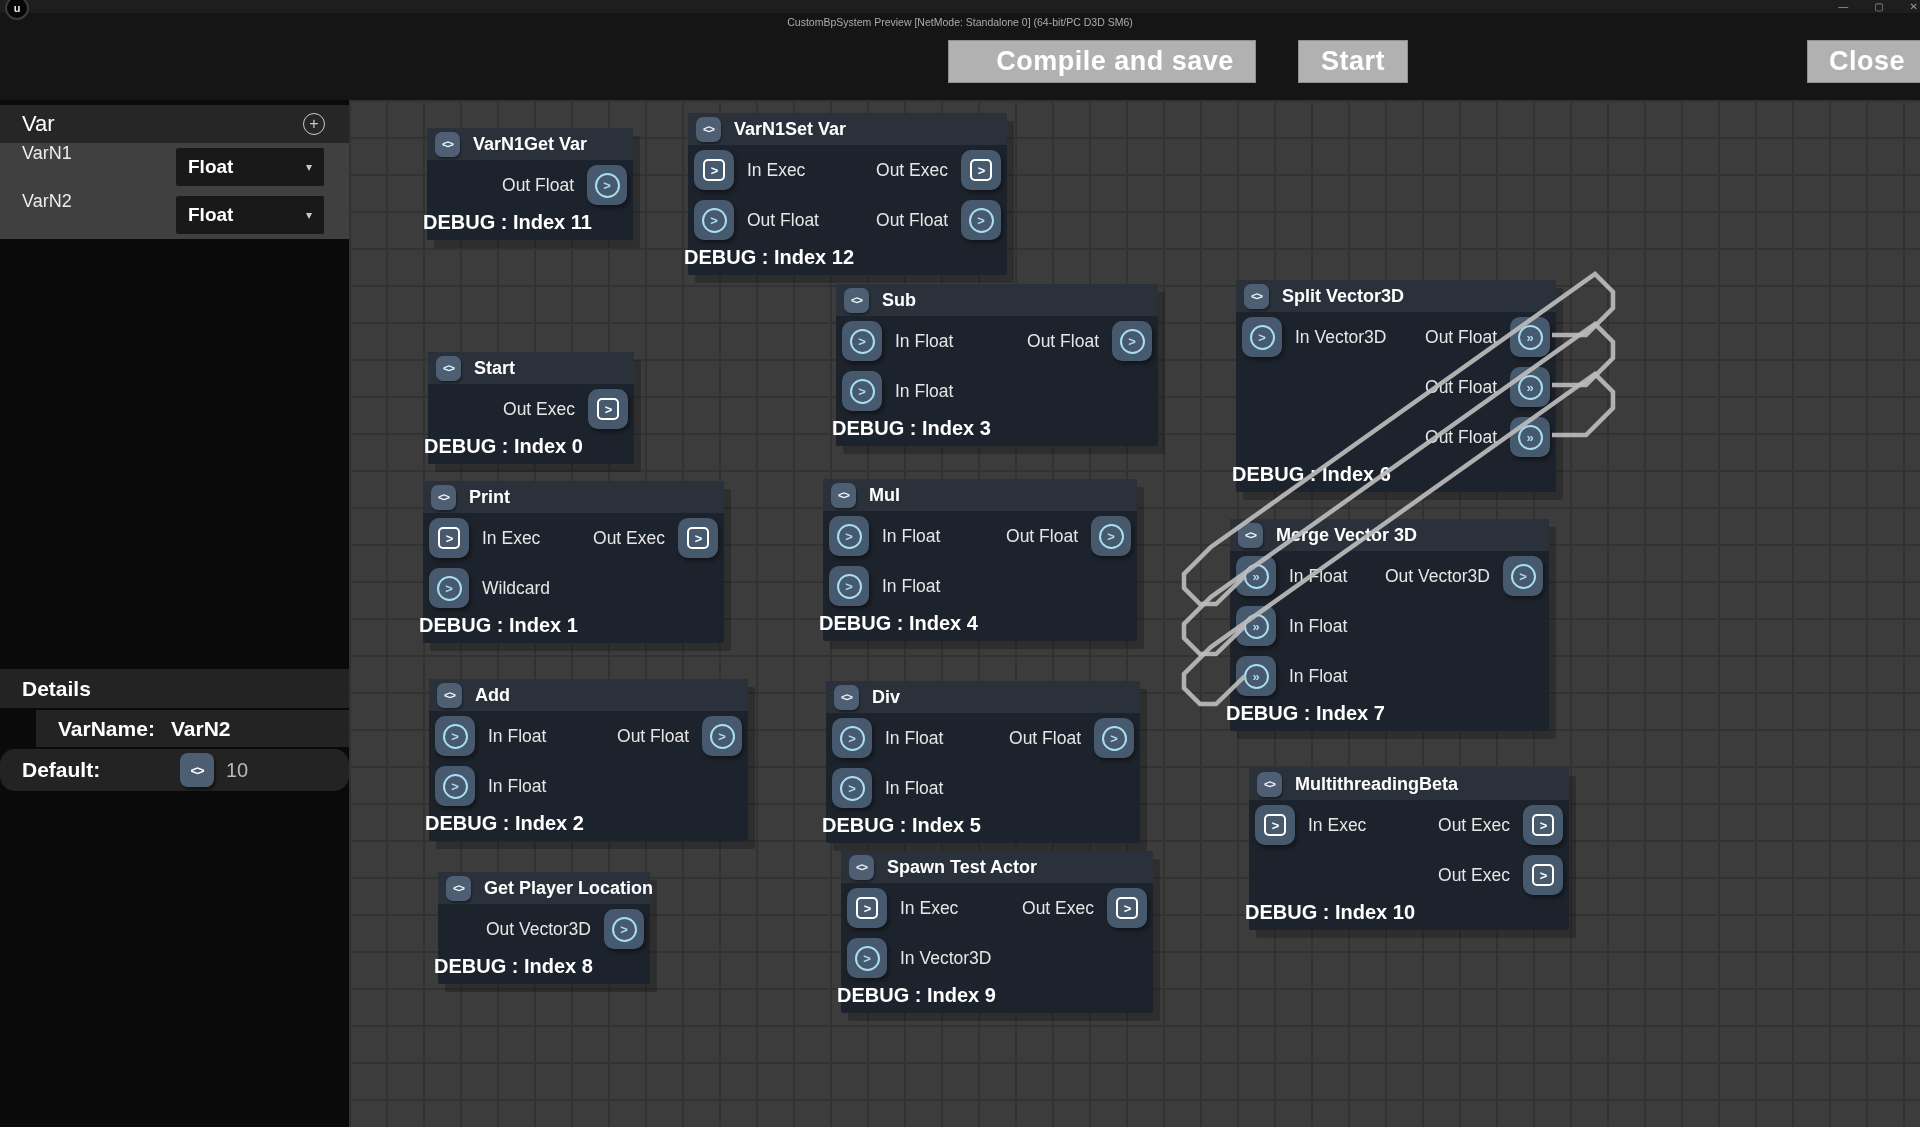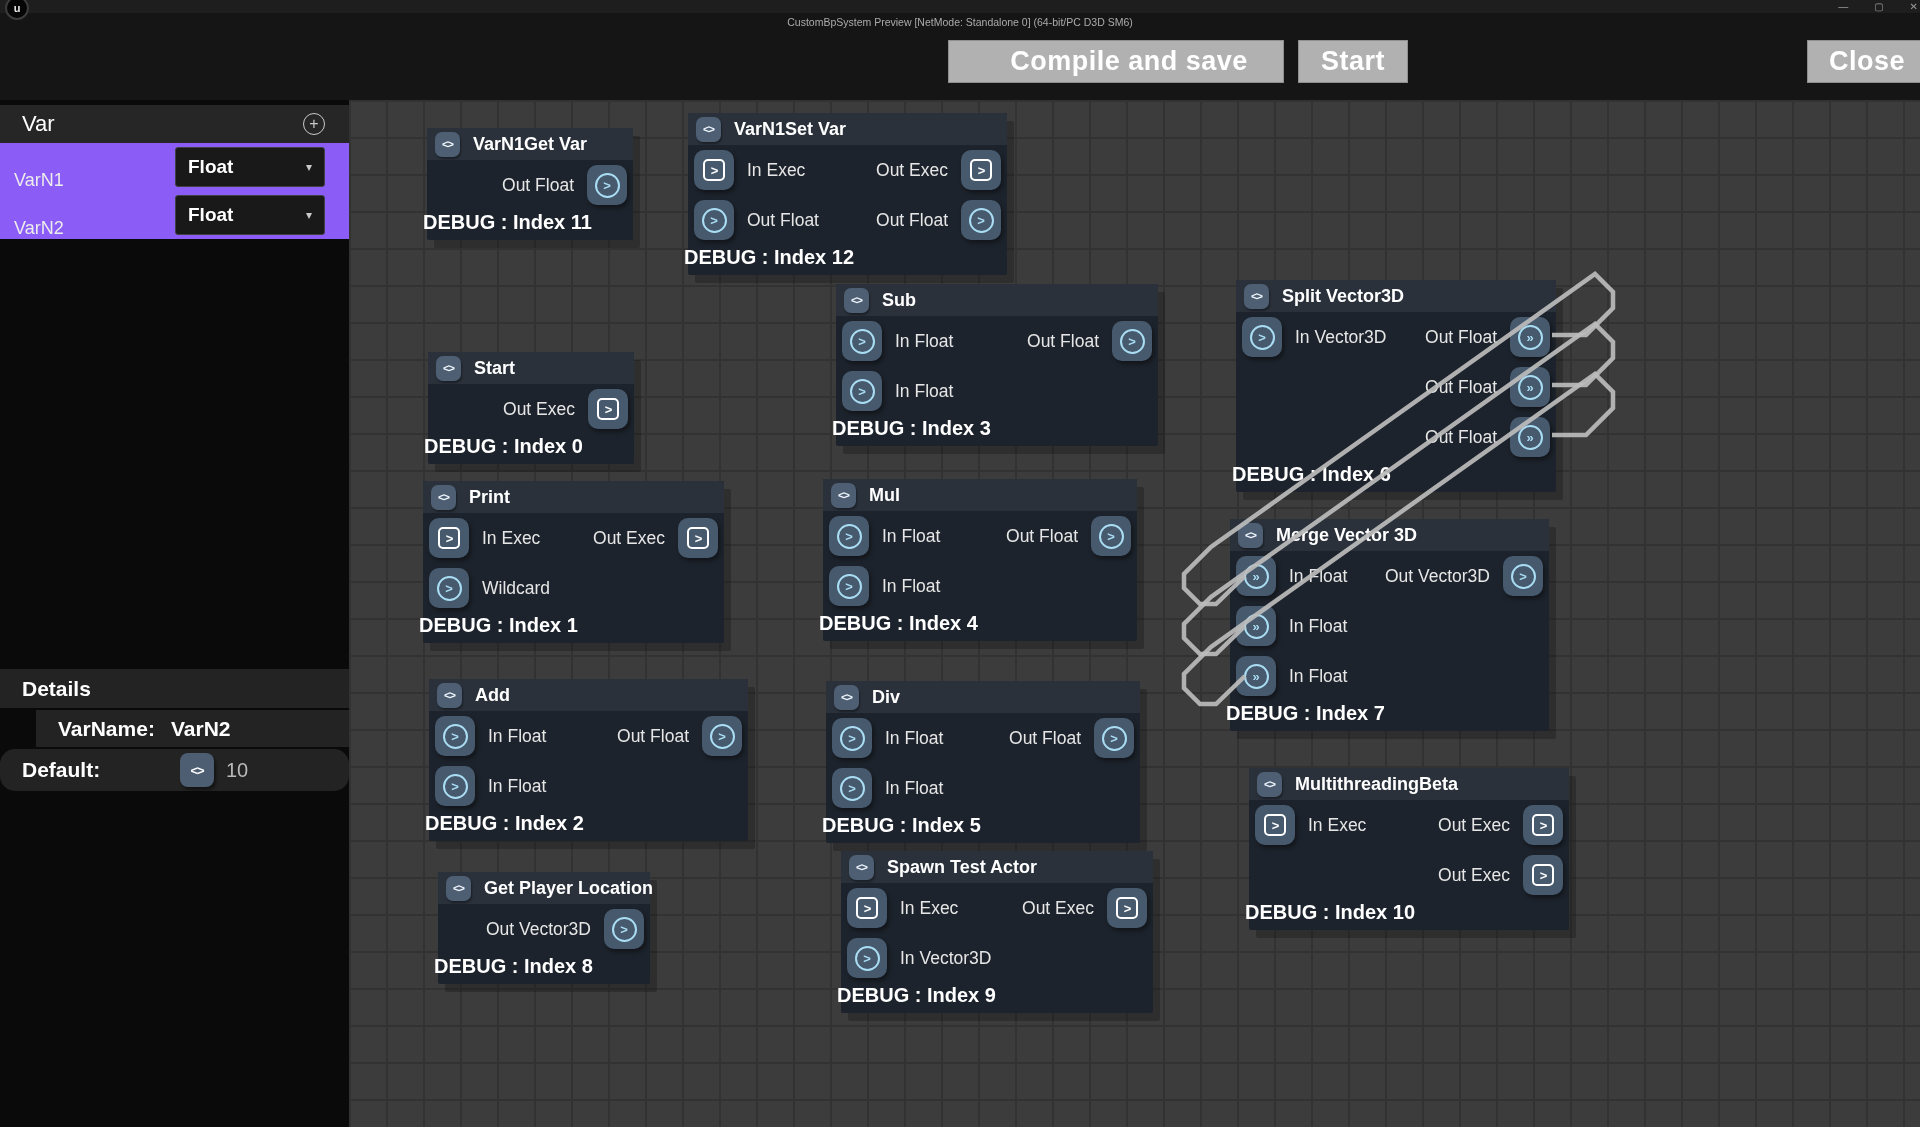--- a/index.html
+++ b/index.html
@@ -15,39 +15,39 @@
         align-items:center;justify-content:center;z-index:7;}
   .winctl{position:absolute;right:2px;top:0;height:13px;display:flex;gap:26px;align-items:center;
           color:#9a9a9a;font-size:10px;z-index:7;}
   .winctl span{cursor:pointer;line-height:13px;}
 
   
   .topstrip{position:absolute;left:0;top:13px;width:100%;height:87px;background:#151515;z-index:4;}
   .btn{position:absolute;top:27px;height:43px;background:var(--btn-gray);color:#fff;font-weight:700;
        font-size:27px;border:1px solid #8f8f8f;font-family:inherit;display:flex;align-items:center;
        justify-content:center;cursor:pointer;letter-spacing:.5px;}
-  .btn-compile{left:948px;width:336px;padding-left:32px;}
+  .btn-compile{left:948px;width:308px;padding-left:32px;}
   .btn-start{left:1298px;width:110px;}
   .btn-close{left:1807px;width:120px;}
 
   
   .canvas{position:absolute;left:349px;top:100px;right:0;bottom:0;background-color:var(--canvas);
     background-image:linear-gradient(90deg,var(--grid) 2px,transparent 2px),
                      linear-gradient(180deg,var(--grid) 2px,transparent 2px);
     background-size:37px 37px;z-index:1;}
 
   
   .sidebar{position:absolute;left:0;top:100px;width:349px;bottom:0;background:#0a0a0a;z-index:5;}
   .var-header{position:absolute;left:0;right:0;top:5px;height:38px;background:#262626;display:flex;
               align-items:center;padding-left:22px;}
   .var-title{font-size:22px;font-weight:400;color:#fff;}
   .plus{position:absolute;right:24px;top:8px;width:20px;height:20px;border:1.5px solid #c9c9c9;
         border-radius:50%;color:#c9c9c9;font-size:16px;line-height:20px;text-align:center;cursor:pointer;}
   #var-rows{position:absolute;left:0;right:0;top:43px;}
-  .vrow{position:relative;height:48px;background:#8b5cf6;display:flex;align-items:flex-end;padding-left:14px;}
+  .vrow{position:relative;height:48px;background:#404040;display:flex;align-items:flex-start;padding-left:22px;}
   .vname{font-size:18px;color:#ececec;}
   .dd{position:absolute;right:24px;top:50%;transform:translateY(-50%);width:150px;height:40px;
       background:#191919;border:1px solid #414141;border-radius:3px;display:flex;align-items:center;
       justify-content:space-between;padding:0 12px;box-sizing:border-box;cursor:pointer;}
   .dd .val{font-weight:700;font-size:19px;color:#fff;}
   .dd .caret{color:#c9c9c9;font-size:12px;}
   .drow{position:absolute;left:0;right:0;background:#232323;display:flex;align-items:center;padding-left:22px;}
   .drow-1{top:569px;height:39px;}
   .drow-2{top:610px;height:37px;margin-left:36px;}
   .drow-3{top:649px;height:42px;border-radius:15px;}

